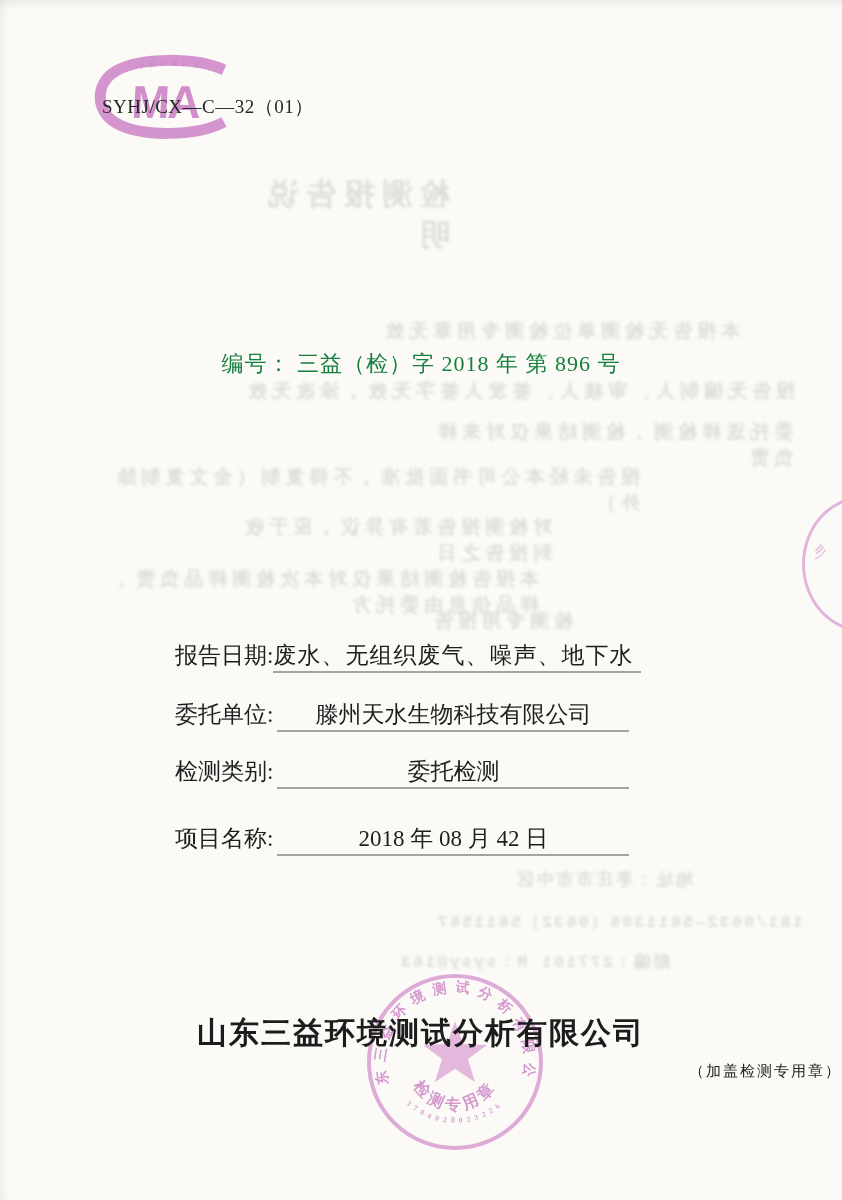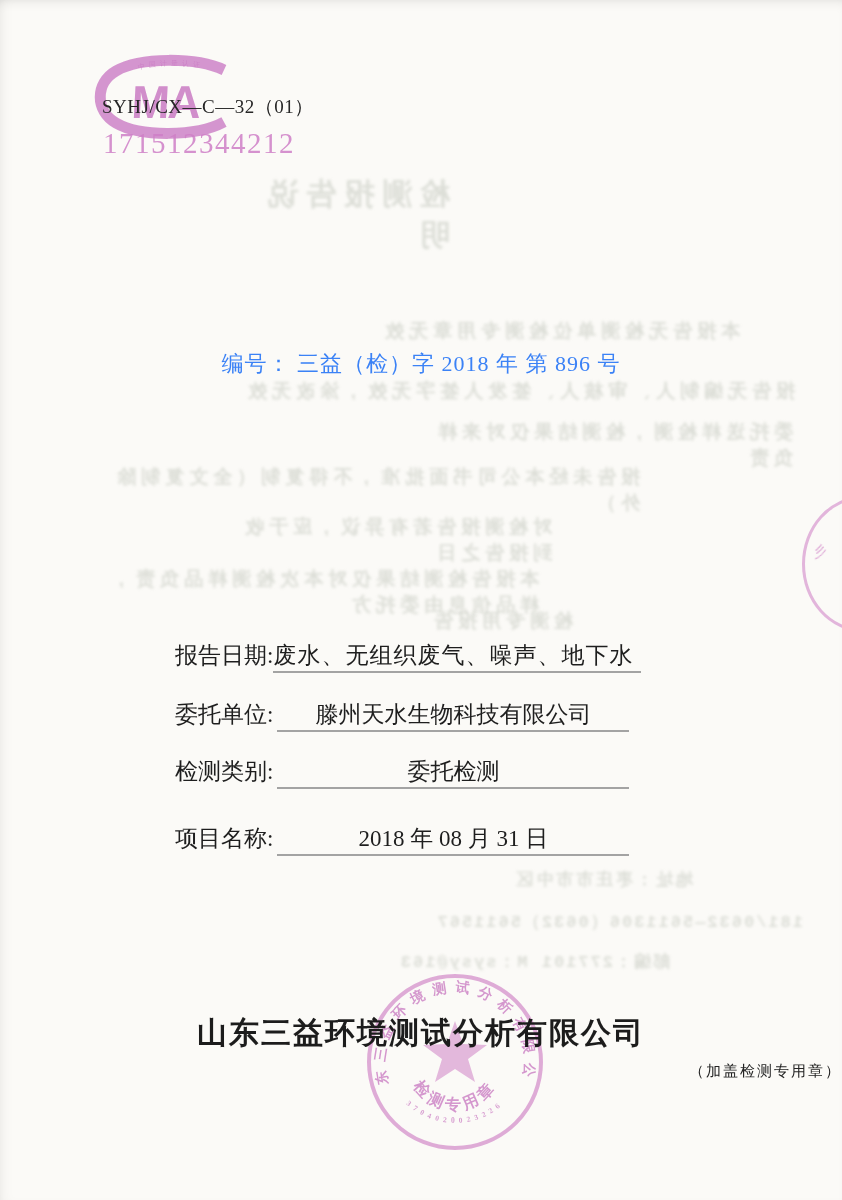--- a/index.html
+++ b/index.html
@@ -10,21 +10,21 @@
     box-shadow:inset 0 8px 14px -10px rgba(0,0,0,.16), inset 10px 0 16px -12px rgba(0,0,0,.10);
   }
   .abs{position:absolute;white-space:nowrap;}
   
   .cma{left:92px;top:54px;width:158px;height:86px;}
   .doc-code{left:102px;top:94px;font-size:19px;letter-spacing:.5px;color:#262626;z-index:3;}
   .pink-serial{left:103px;top:127px;font-size:29px;color:#cf7fc7;letter-spacing:1.5px;opacity:.85;z-index:2;}
   
   .title{left:0;top:260px;width:842px;text-align:center;font-size:57px;font-weight:700;
          letter-spacing:50px;text-indent:50px;color:#222;}
-  .report-no{left:0;top:349px;width:842px;text-align:center;font-size:22px;letter-spacing:1px;color:#3b82f6;}
+  .report-no{left:0;top:349px;width:842px;text-align:center;font-size:22px;letter-spacing:1px;color:#15803d;}
   
   .field{position:absolute;left:175px;font-size:23px;line-height:30px;color:#1e1e1e;}
   .field .fvalue{display:inline-block;border-bottom:2px solid #a3a3a3;text-align:center;}
   .f1{top:641px;}
   .f1 .fvalue{width:368px;text-align:left;letter-spacing:1px;}
   .f2{top:700px;} .f3{top:757px;} .f4{top:824px;}
   .f2 .fvalue,.f3 .fvalue,.f4 .fvalue{width:352px;margin-left:4px;}
   
   .company{left:0;top:1013px;width:842px;text-align:center;font-size:30px;font-weight:700;
            letter-spacing:2px;color:#1c1c1c;z-index:3;}
@@ -73,35 +73,34 @@
     <defs>
         <path id="cmaTopArc" d="M 30 20 Q 79 4 128 18" fill="none"></path>
       </defs>
     <text font-size="7" fill="#ca7cc4" opacity=".75" letter-spacing="4">
       <textPath href="#cmaTopArc" startOffset="50%" text-anchor="middle">中国计量认证</textPath>
     </text>
     <text x="42" y="64" font-size="46" font-weight="bold" fill="#ca7cc4" opacity=".85" letter-spacing="-2" transform="skewX(-3)" font-family="Liberation Sans, sans-serif">MA</text>
   </svg>
 
   <div class="abs doc-code">SYHJ/CX—C—32（01）</div>
-  <div class="abs pink-serial">171512344212</div>
 
   <div class="abs report-no">编号： 三益（检）字 2018 年 第 896 号</div>
 
   <div class="field f1">
     <span class="flabel">报告日期:</span><span class="fvalue">废水、无组织废气、噪声、地下水</span>
   </div>
   <div class="field f2">
     <span class="flabel">委托单位:</span><span class="fvalue">滕州天水生物科技有限公司</span>
   </div>
   <div class="field f3">
     <span class="flabel">检测类别:</span><span class="fvalue">委托检测</span>
   </div>
   <div class="field f4">
-    <span class="flabel">项目名称:</span><span class="fvalue">2018 年 08 月 31 日</span>
+    <span class="flabel">项目名称:</span><span class="fvalue">2018 年 08 月 42 日</span>
   </div>
 
   <svg class="abs stamp" viewBox="0 0 190 190">
     <circle cx="95" cy="95" r="86" fill="none" stroke="#c25ab5" stroke-width="4" opacity=".6"></circle>
     <polygon points="95,54 103,77 127,78 108,92 115,115 95,102 75,115 82,92 63,78 87,77" fill="#c25ab5" opacity=".5"></polygon>
     <defs>
       <path id="sealRing" d="M 31.6 124.6 A 70 70 0 1 1 158.4 124.6" fill="none"></path>
       <path id="sealLabel" d="M 51 114 A 48 48 0 0 0 139 114" fill="none"></path>
       <path id="sealSerial" d="M 30 115 A 72 72 0 0 0 160 115" fill="none"></path>
     </defs>

